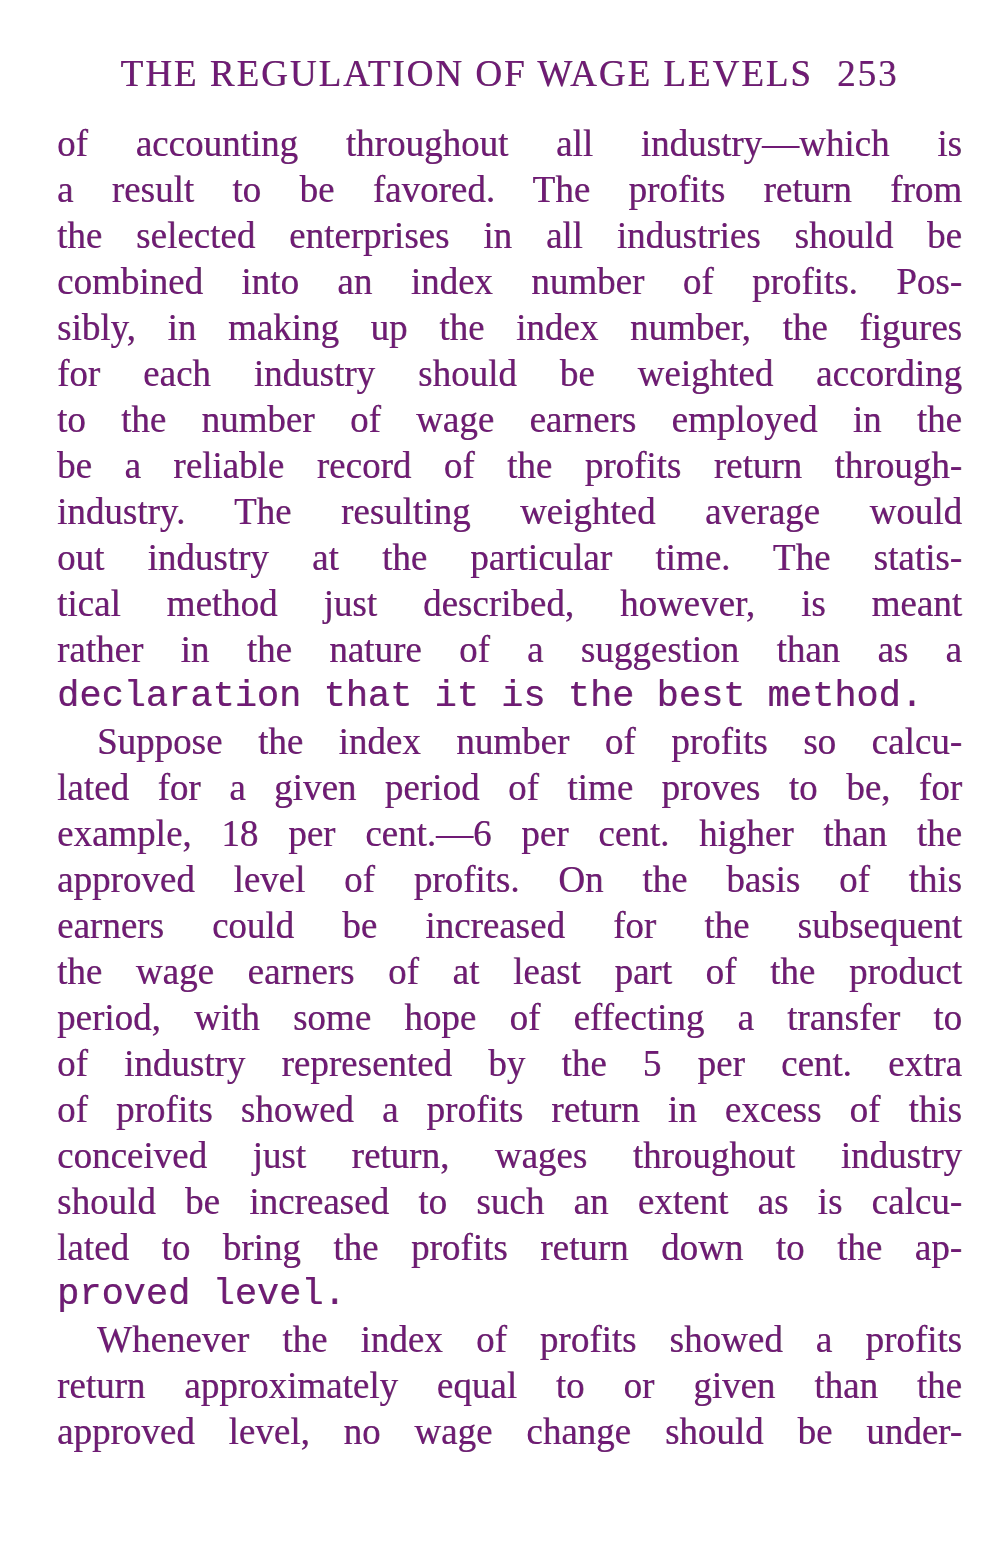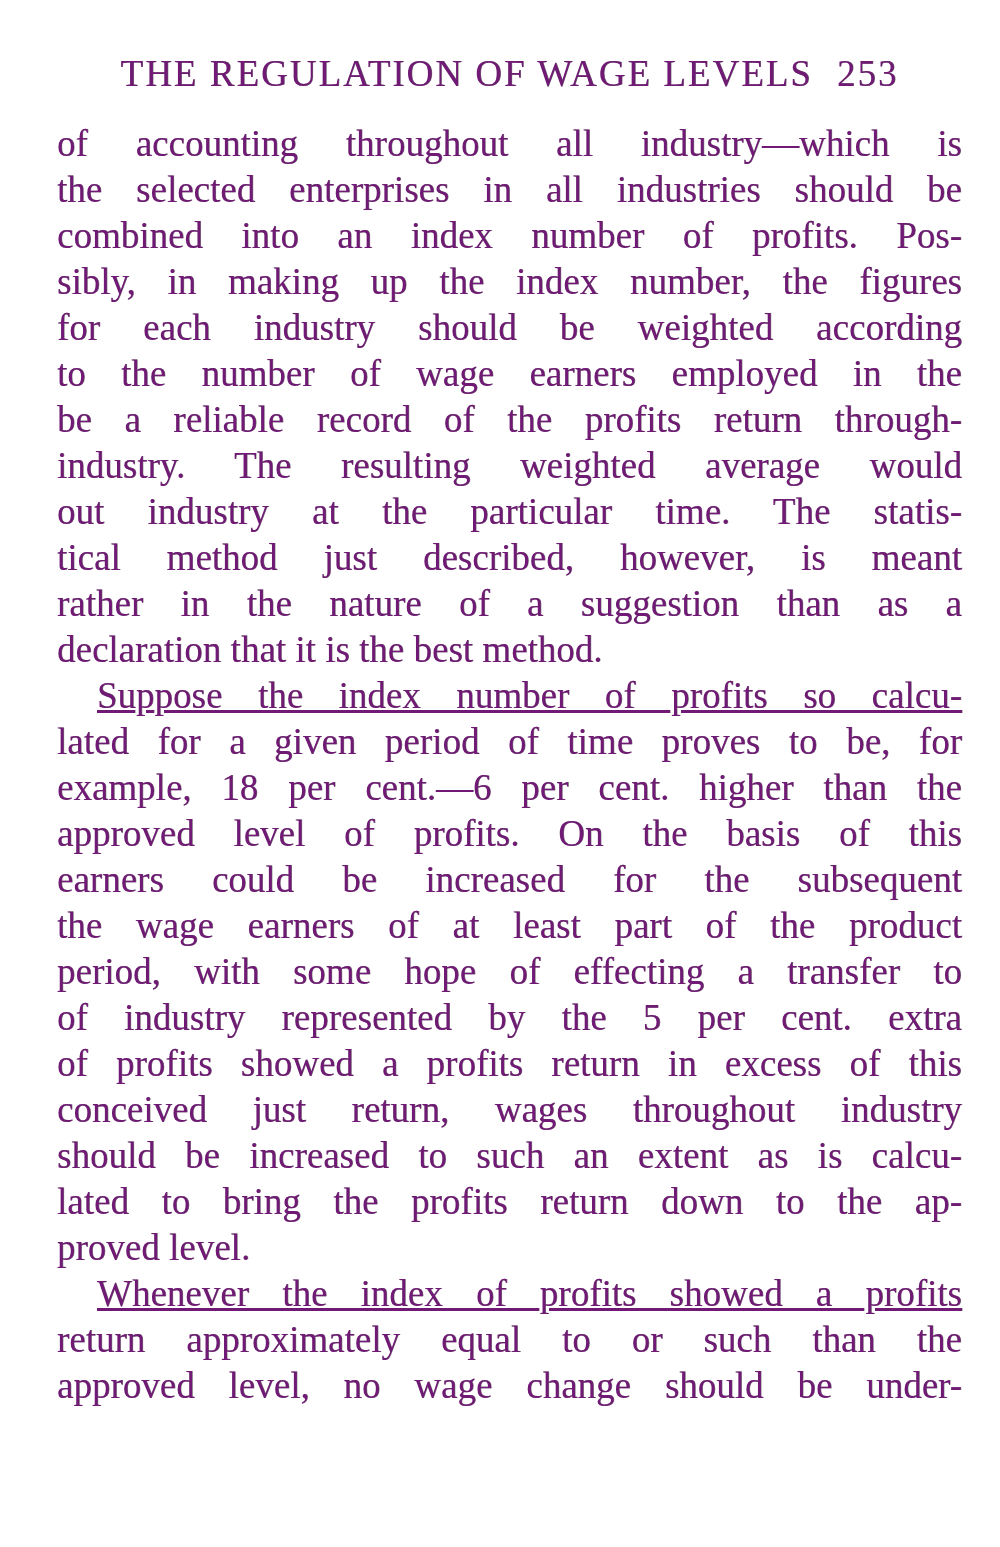--- a/index.html
+++ b/index.html
@@ -36,37 +36,38 @@
     text-shadow: 0.5px 0 0 rgba(0,0,0,0.5);
   }
   .para .line {
     text-align: justify;
     text-align-last: justify;
     white-space: normal;
   }
   .para .line.last {
     text-align: center;
     text-align-last: left;
+    font-family: Liberation Mono, monospace;
   }
   .para.indent .line:first-child {
     text-indent: 40px;
-    text-decoration: underline;
   }
 </style>
 </head>
 <body>
 
 <div class="page">
   <div class="running-header">
     <span>THE REGULATION OF WAGE LEVELS</span>
     <span>253</span>
   </div>
   <div class="page-body">
     <div class="para">
         <div class="line">of accounting throughout all industry—which is</div>
+        <div class="line">a result to be favored.  The profits return from</div>
         <div class="line">the selected enterprises in all industries should be</div>
         <div class="line">combined into an index number of profits.  Pos-</div>
         <div class="line">sibly, in making up the index number, the figures</div>
         <div class="line">for each industry should be weighted according</div>
         <div class="line">to the number of wage earners employed in the</div>
         <div class="line">be a reliable record of the profits return through-</div>
         <div class="line">industry.  The resulting weighted average would</div>
         <div class="line">out industry at the particular time.  The statis-</div>
         <div class="line">tical method just described, however, is meant</div>
         <div class="line">rather in the nature of a suggestion than as a</div>
@@ -82,17 +83,17 @@
         <div class="line">period, with some hope of effecting a transfer to</div>
         <div class="line">of industry represented by the 5 per cent. extra</div>
         <div class="line">of profits showed a profits return in excess of this</div>
         <div class="line">conceived just return, wages throughout industry</div>
         <div class="line">should be increased to such an extent as is calcu-</div>
         <div class="line">lated to bring the profits return down to the ap-</div>
         <div class="line last">proved level.</div>
       </div>
     <div class="para indent">
         <div class="line">Whenever the index of profits showed a profits</div>
-        <div class="line">return approximately equal to or such than the</div>
+        <div class="line">return approximately equal to or given than the</div>
         <div class="line">approved level, no wage change should be under-</div>
       </div>
   </div>
 </div>
 
 </body></html>

